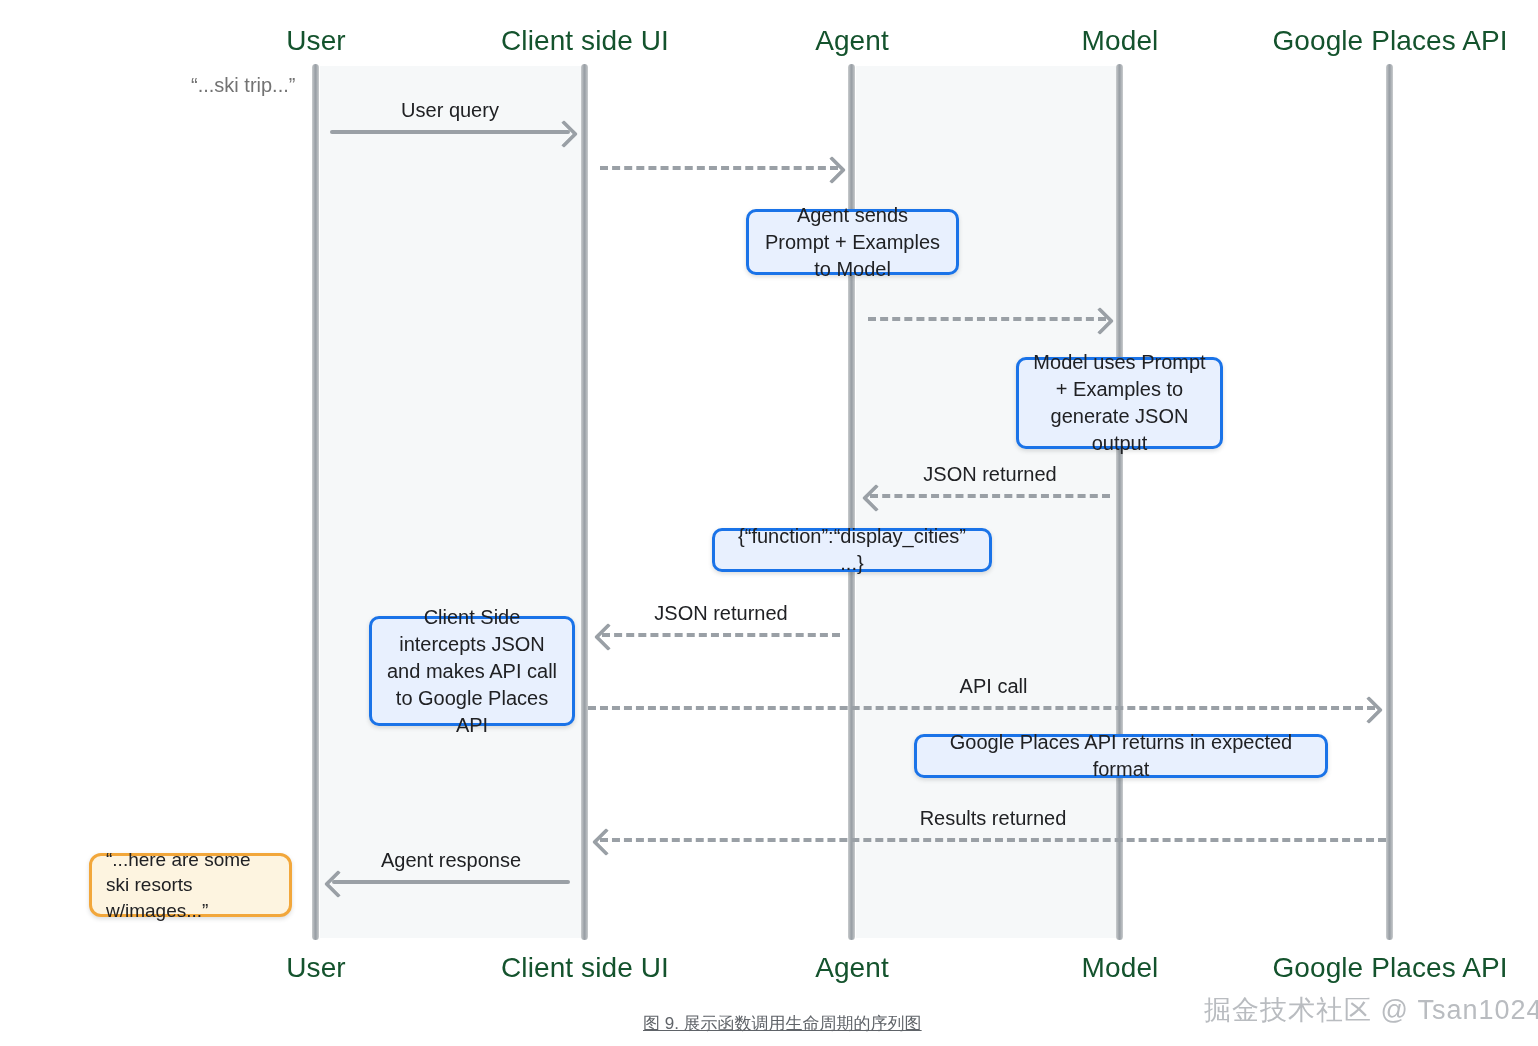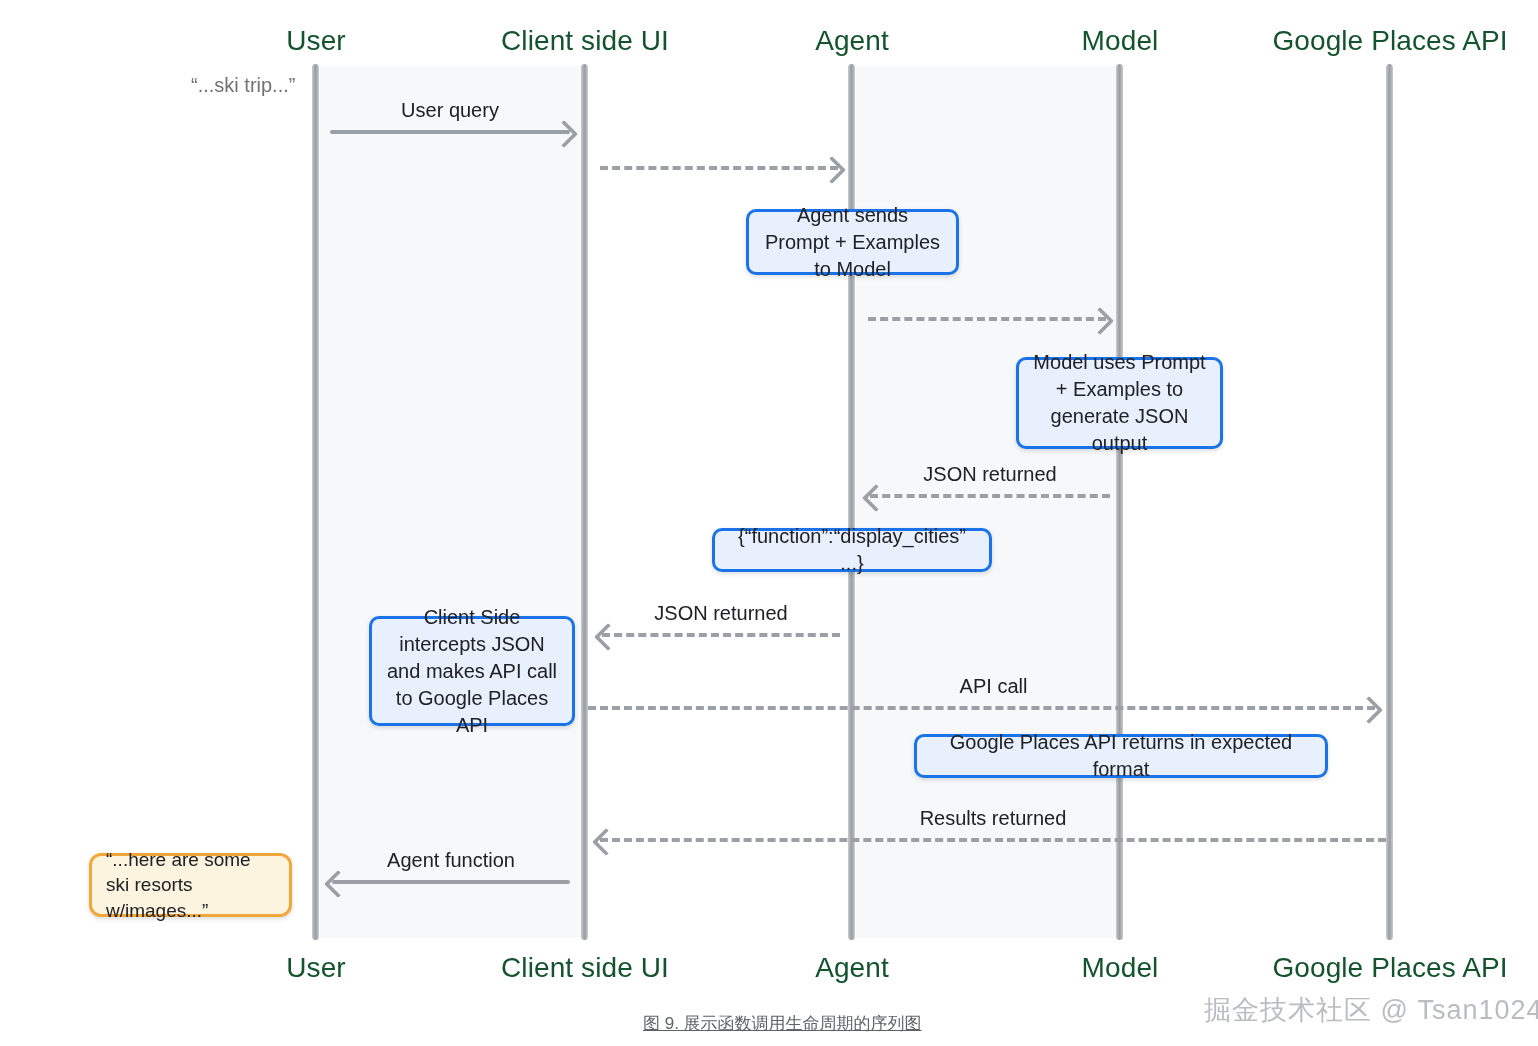--- a/index.html
+++ b/index.html
@@ -214,21 +214,21 @@
     <div class="head right"></div>
   </div>
 
   <div class="msg dashed" style="left:600px;width:786px;top:838px;">
     <div class="msg-label">Results returned</div>
     <div class="line"></div>
     <div class="head left"></div>
   </div>
 
   <div class="msg solid" style="left:332px;width:238px;top:880px;">
-    <div class="msg-label">Agent function</div>
+    <div class="msg-label">Agent response</div>
     <div class="line"></div>
     <div class="head left"></div>
   </div>
 
   <div class="note" style="left:746px;top:209px;width:213px;height:66px;">Agent sends Prompt + Examples to Model</div>
 
   <div class="note" style="left:1016px;top:357px;width:207px;height:92px;">Model uses Prompt + Examples to generate JSON output</div>
 
   <div class="note" style="left:712px;top:528px;width:280px;height:44px;">{“function”:“display_cities” ...}</div>
 

